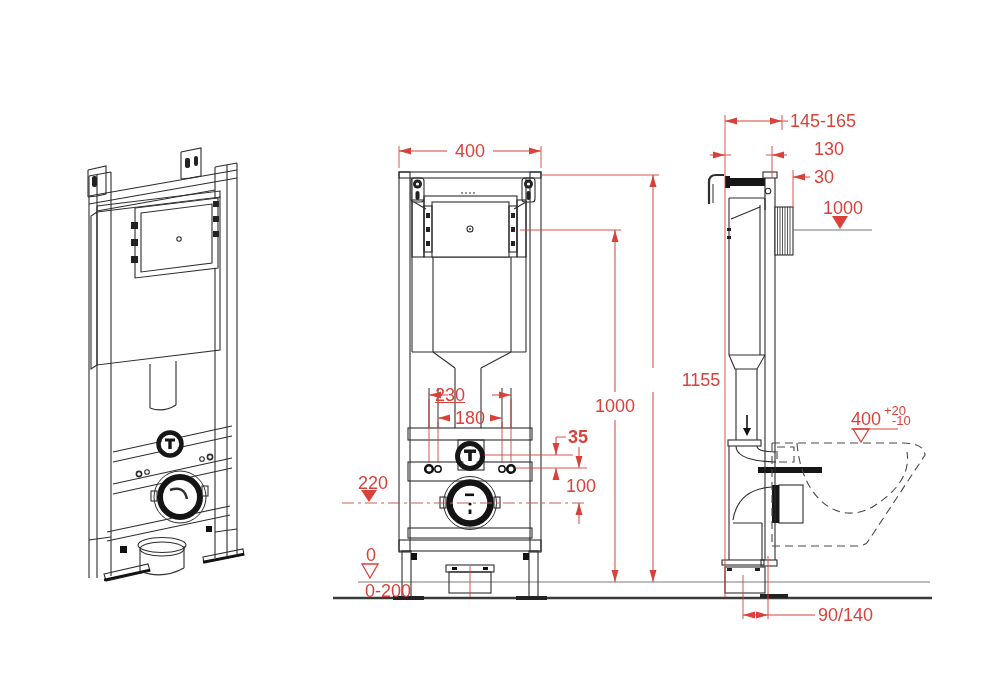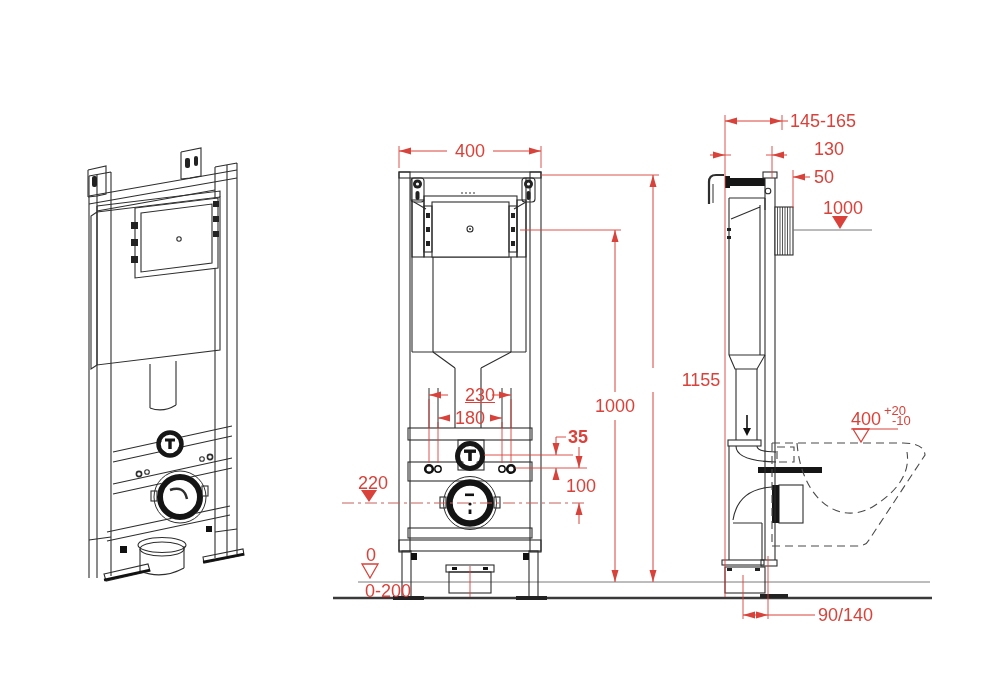--- a/index.html
+++ b/index.html
@@ -273,28 +273,28 @@
 
     <path d="M743,575 L743,619 M768,556 L768,619" stroke-width="0.9"></path>
     <line x1="743" y1="615" x2="768" y2="615" marker-start="url(#ar)" marker-end="url(#ar)"></line>
     <line x1="768" y1="615" x2="815" y2="615"></line>
   </g>
 </svg>
 
   <span class="dim c" style="left:470px;top:151px;">400</span>
   <span class="dim c" style="left:653px;top:380px;margin-left:48px;">1155</span>
   <span class="dim c" style="left:615px;top:406px;">1000</span>
-  <span class="dim c" style="left:480px;top:395px;text-decoration:underline;">230</span>
+  <span class="dim c" style="left:450px;top:395px;text-decoration:underline;">230</span>
   <span class="dim c" style="left:470px;top:418px;">180</span>
   <span class="dim l" style="left:568px;top:437px;font-weight:bold;">35</span>
   <span class="dim c" style="left:581px;top:486px;">100</span>
   <span class="dim c" style="left:373px;top:483px;">220</span>
   <span class="dim c" style="left:371px;top:555px;">0</span>
   <span class="dim c" style="left:388px;top:591px;">0-200</span>
   <span class="dim l" style="left:790px;top:121px;">145-165</span>
   <span class="dim c" style="left:793px;top:149px;margin-left:36px;">130</span>
-  <span class="dim l" style="left:814px;top:177px;">50</span>
+  <span class="dim l" style="left:814px;top:177px;">30</span>
   <span class="dim c" style="left:843px;top:208px;">1000</span>
   <span class="dim l" style="left:851px;top:419px;">400</span>
   <span class="tol" style="left:884px;top:406px;">+20</span>
   <span class="tol" style="left:892px;top:416px;">-10</span>
   <span class="dim l" style="left:818px;top:615px;">90/140</span>
 </div>
 
 </body></html>

